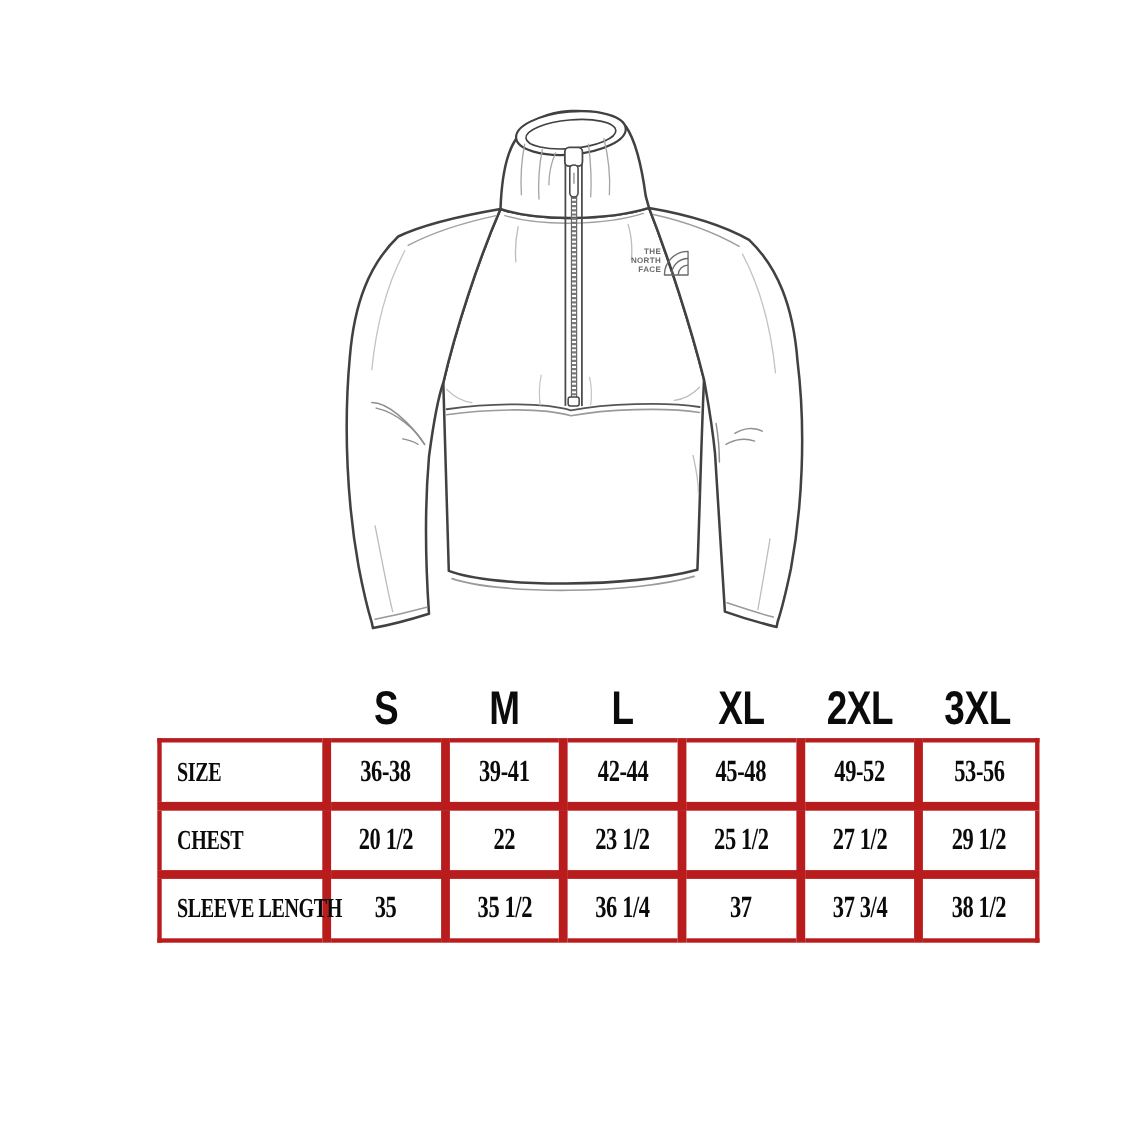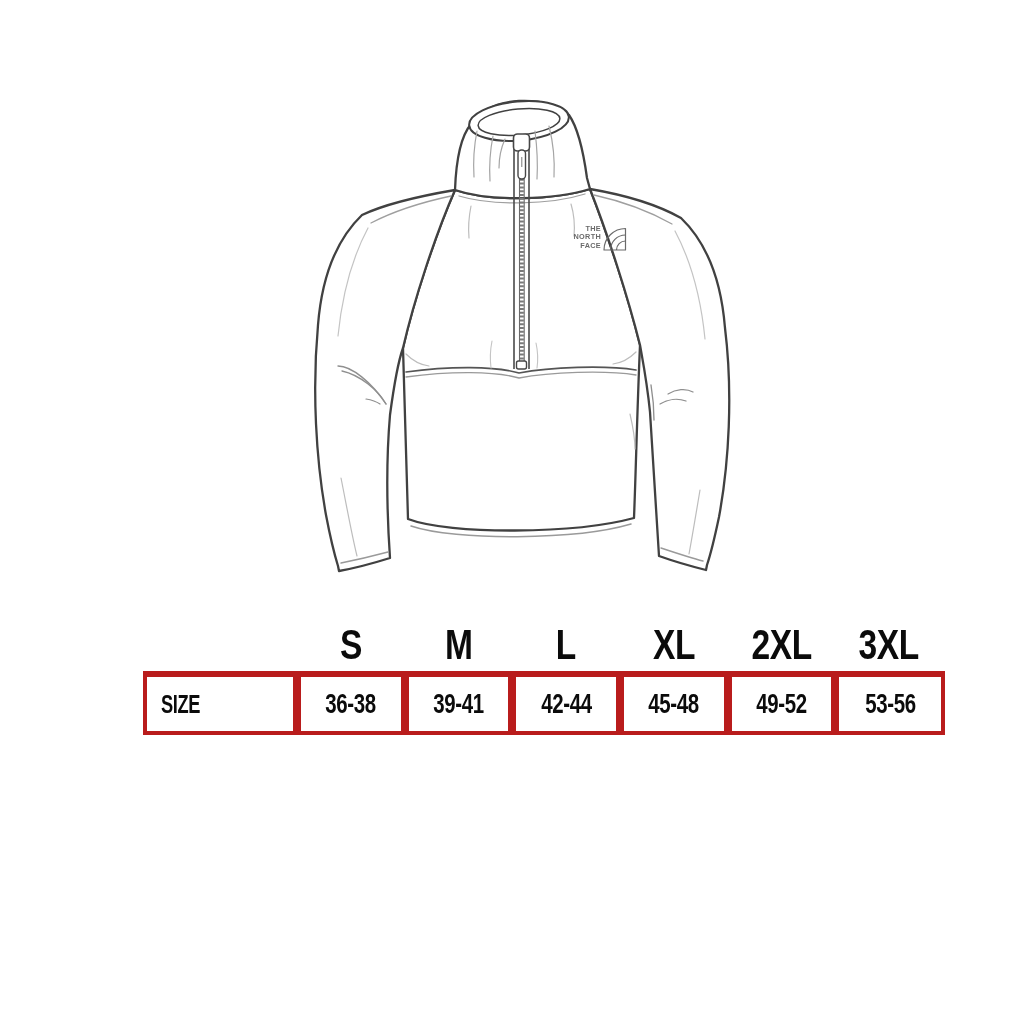--- a/index.html
+++ b/index.html
@@ -14,21 +14,21 @@
     border-collapse:collapse;table-layout:fixed;color:#0b0b0b;
   }
   .size-chart col.label-col{width:152px;}
   .size-chart th{
     border:0;height:56px;vertical-align:bottom;padding:0 0 5px 0;
     font-size:43px;font-weight:bold;text-align:center;line-height:1;
   }
   .size-chart td{
     border:8px solid #b91c1c;height:54px;padding:0;
     text-align:center;vertical-align:middle;
-    font-size:28px;font-weight:bold;line-height:1;
+    font-size:28px;font-weight:bold;line-height:1;font-family:Liberation Serif, serif;
   }
   .size-chart td.lbl{text-align:left;padding-left:14px;font-size:25px;}
   .size-chart tbody tr:first-child td{border-top-width:4px;}
   .size-chart tbody tr:last-child td{border-top-width:6px;border-bottom-width:4px;}
   .size-chart tbody td:first-child{border-left-width:4px;}
   .size-chart tbody td:last-child{border-left-width:6px;border-right-width:4px;}
   
   .cond{display:inline-block;transform:scaleX(0.73);transform-origin:50% 50%;
         white-space:nowrap;letter-spacing:-0.5px;}
   .cond-l{transform-origin:0 50%;}
@@ -134,15 +134,33 @@
     <tbody>
       <tr>
         <td class="lbl"><span class="cond cond-l">SIZE</span></td>
         <td><span class="cond">36-38</span></td>
         <td><span class="cond">39-41</span></td>
         <td><span class="cond">42-44</span></td>
         <td><span class="cond">45-48</span></td>
         <td><span class="cond">49-52</span></td>
         <td><span class="cond">53-56</span></td>
       </tr>
+      <tr>
+        <td class="lbl"><span class="cond cond-l">CHEST</span></td>
+        <td><span class="cond">20 1/2</span></td>
+        <td><span class="cond">22</span></td>
+        <td><span class="cond">23 1/2</span></td>
+        <td><span class="cond">25 1/2</span></td>
+        <td><span class="cond">27 1/2</span></td>
+        <td><span class="cond">29 1/2</span></td>
+      </tr>
+      <tr>
+        <td class="lbl"><span class="cond cond-l">SLEEVE LENGTH</span></td>
+        <td><span class="cond">35</span></td>
+        <td><span class="cond">35 1/2</span></td>
+        <td><span class="cond">36 1/4</span></td>
+        <td><span class="cond">37</span></td>
+        <td><span class="cond">37 3/4</span></td>
+        <td><span class="cond">38 1/2</span></td>
+      </tr>
     </tbody>
   </table>
 </div>
 
 </body></html>

